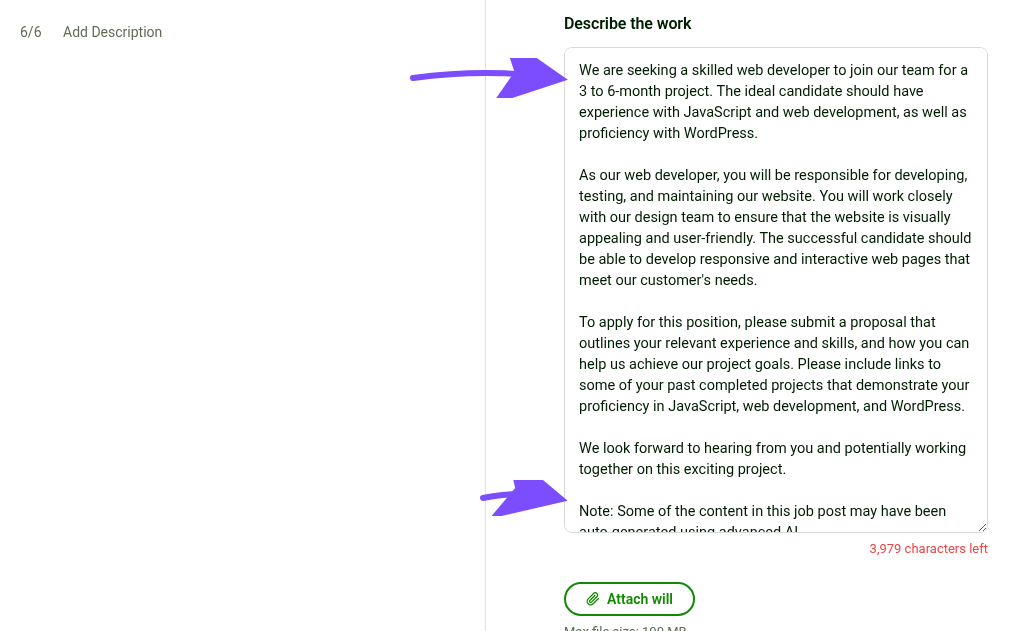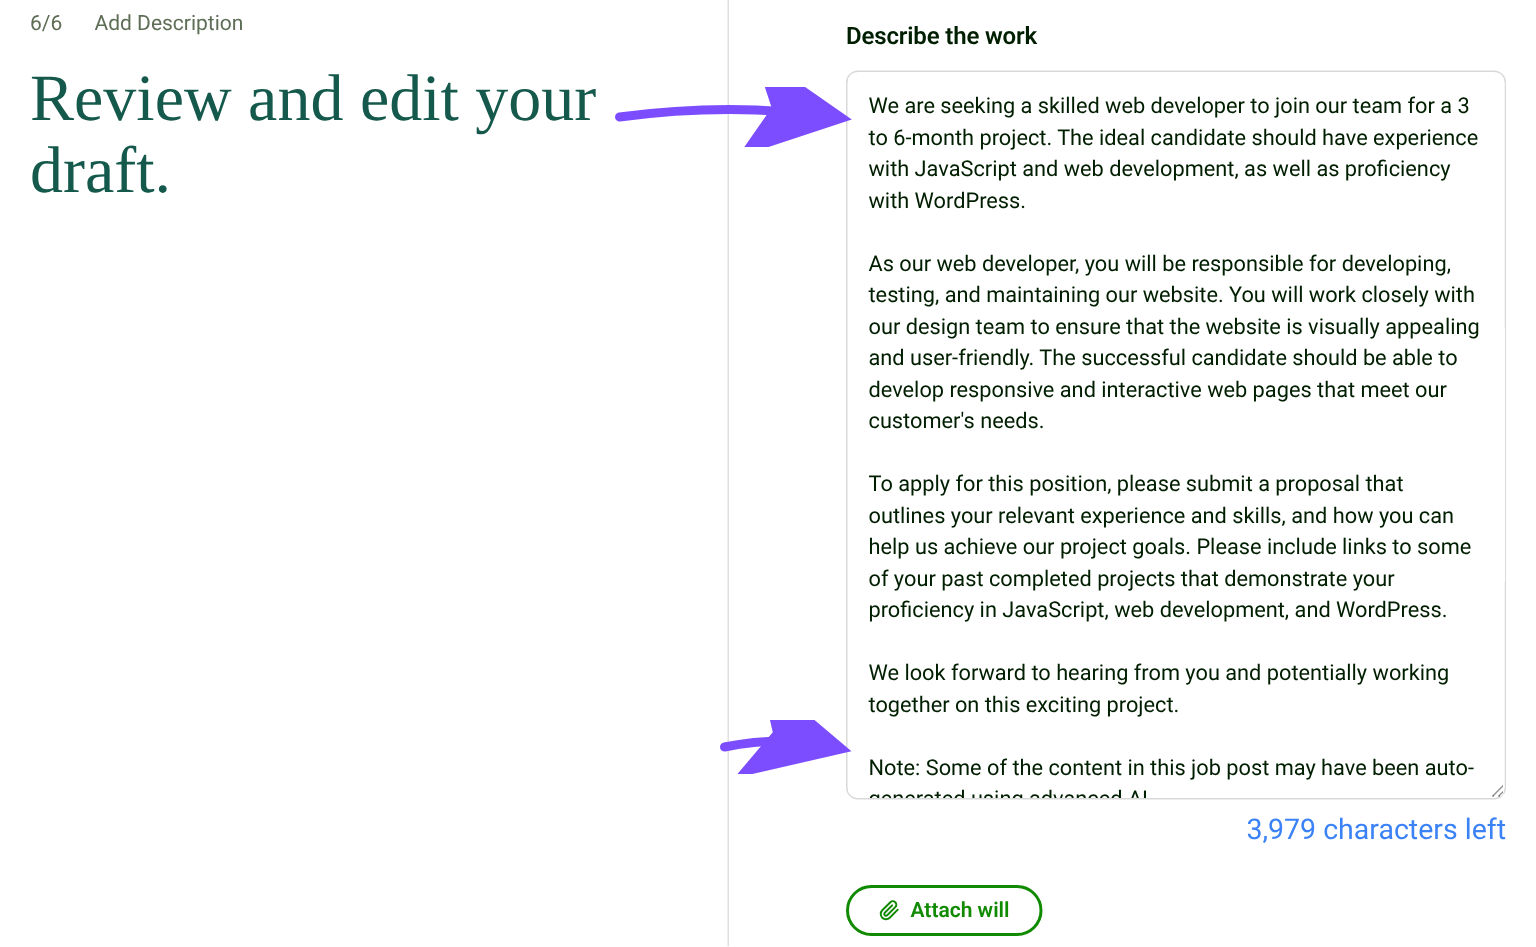--- a/index.html
+++ b/index.html
@@ -14,27 +14,27 @@
       height: 631px;
       overflow: hidden;
       position: relative;
     }
     .container {
       display: flex;
       height: 100%;
     }
     .left-panel {
       width: 486px;
-      padding: 8px 20px 20px 20px;
+      padding: 24px 20px 20px 20px;
       border-right: 1px solid #e0e0e0;
       position: relative;
     }
     .right-panel {
       flex: 1;
-      padding: 14px 20px 20px 78px;
+      padding: 14px 36px 20px 78px;
       position: relative;
     }
     .breadcrumb {
       font-size: 14px;
       color: #5e6d55;
       margin-bottom: 18px;
     }
     .breadcrumb-step {
       margin-right: 18px;
     }
@@ -70,22 +70,22 @@
       padding: 12px 14px;
       font-size: 14.5px;
       line-height: 1.45;
       color: #001e00;
       font-family: inherit;
       resize: both;
       background: #ffffff;
     }
     .char-counter {
       text-align: right;
-      font-size: 19px;
-      color: #3b82f6;
+      font-size: 13px;
+      color: #ef4444;
       margin-top: 4px;
     }
     .attach-button {
       display: inline-flex;
       align-items: center;
       gap: 7px;
       background: #ffffff;
       border: 2px solid #108a00;
       color: #108a00;
       font-weight: 600;
@@ -124,21 +124,20 @@
   </style>
 </head>
 <body>
 
 <div class="container">
   <div class="left-panel">
     <div class="breadcrumb">
       <span class="breadcrumb-step">6/6</span>
       <span>Add Description</span>
     </div>
-    <h1 class="page-title">Review and edit your draft.</h1>
     <p class="page-subtitle">
       <br>
     </p>
   </div>
 
   <div class="right-panel">
     <div class="section-heading">Describe the work</div>
     <div class="textarea-wrapper">
       <textarea class="description-textarea" style="">We are seeking a skilled web developer to join our team for a 3 to 6-month project. The ideal candidate should have experience with JavaScript and web development, as well as proficiency with WordPress.
 

